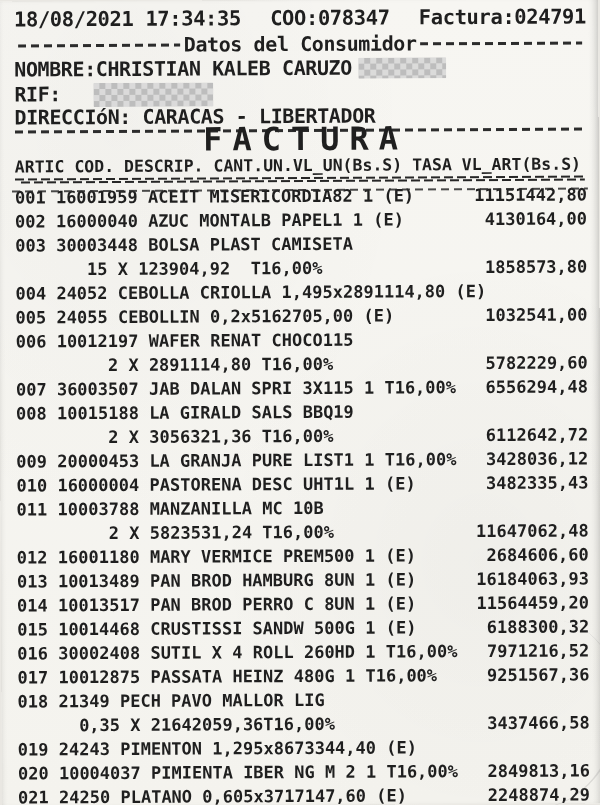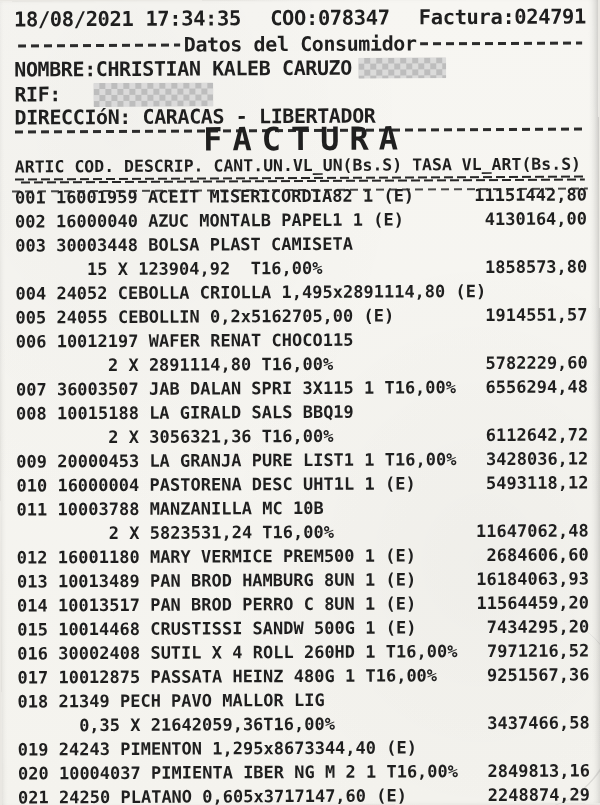--- a/index.html
+++ b/index.html
@@ -146,21 +146,21 @@
         </div>
         <div class="iline">
           <span class="l">       15 X 123904,92  T16,00%</span>
           <span class="r">1858573,80</span>
         </div>
         <div class="iline">
           <span class="l">004 24052 CEBOLLA CRIOLLA 1,495x2891114,80 (E)</span>
         </div>
         <div class="iline">
           <span class="l">005 24055 CEBOLLIN 0,2x5162705,00 (E)</span>
-          <span class="r">1914551,57</span>
+          <span class="r">1032541,00</span>
         </div>
         <div class="iline">
           <span class="l">006 10012197 WAFER RENAT CHOCO115</span>
         </div>
         <div class="iline">
           <span class="l">         2 X 2891114,80 T16,00%</span>
           <span class="r">5782229,60</span>
         </div>
         <div class="iline">
           <span class="l">007 36003507 JAB DALAN SPRI 3X115 1 T16,00%</span>
@@ -172,21 +172,21 @@
         <div class="iline">
           <span class="l">         2 X 3056321,36 T16,00%</span>
           <span class="r">6112642,72</span>
         </div>
         <div class="iline">
           <span class="l">009 20000453 LA GRANJA PURE LIST1 1 T16,00%</span>
           <span class="r">3428036,12</span>
         </div>
         <div class="iline">
           <span class="l">010 16000004 PASTORENA DESC UHT1L 1 (E)</span>
-          <span class="r">5493118,12</span>
+          <span class="r">3482335,43</span>
         </div>
         <div class="iline">
           <span class="l">011 10003788 MANZANILLA MC 10B</span>
         </div>
         <div class="iline">
           <span class="l">         2 X 5823531,24 T16,00%</span>
           <span class="r">11647062,48</span>
         </div>
         <div class="iline">
           <span class="l">012 16001180 MARY VERMICE PREM500 1 (E)</span>
@@ -195,21 +195,21 @@
         <div class="iline">
           <span class="l">013 10013489 PAN BROD HAMBURG 8UN 1 (E)</span>
           <span class="r">16184063,93</span>
         </div>
         <div class="iline">
           <span class="l">014 10013517 PAN BROD PERRO C 8UN 1 (E)</span>
           <span class="r">11564459,20</span>
         </div>
         <div class="iline">
           <span class="l">015 10014468 CRUSTISSI SANDW 500G 1 (E)</span>
-          <span class="r">7434295,20</span>
+          <span class="r">6188300,32</span>
         </div>
         <div class="iline">
           <span class="l">016 30002408 SUTIL X 4 ROLL 260HD 1 T16,00%</span>
           <span class="r">7971216,52</span>
         </div>
         <div class="iline">
           <span class="l">017 10012875 PASSATA HEINZ 480G 1 T16,00%</span>
           <span class="r">9251567,36</span>
         </div>
         <div class="iline">

